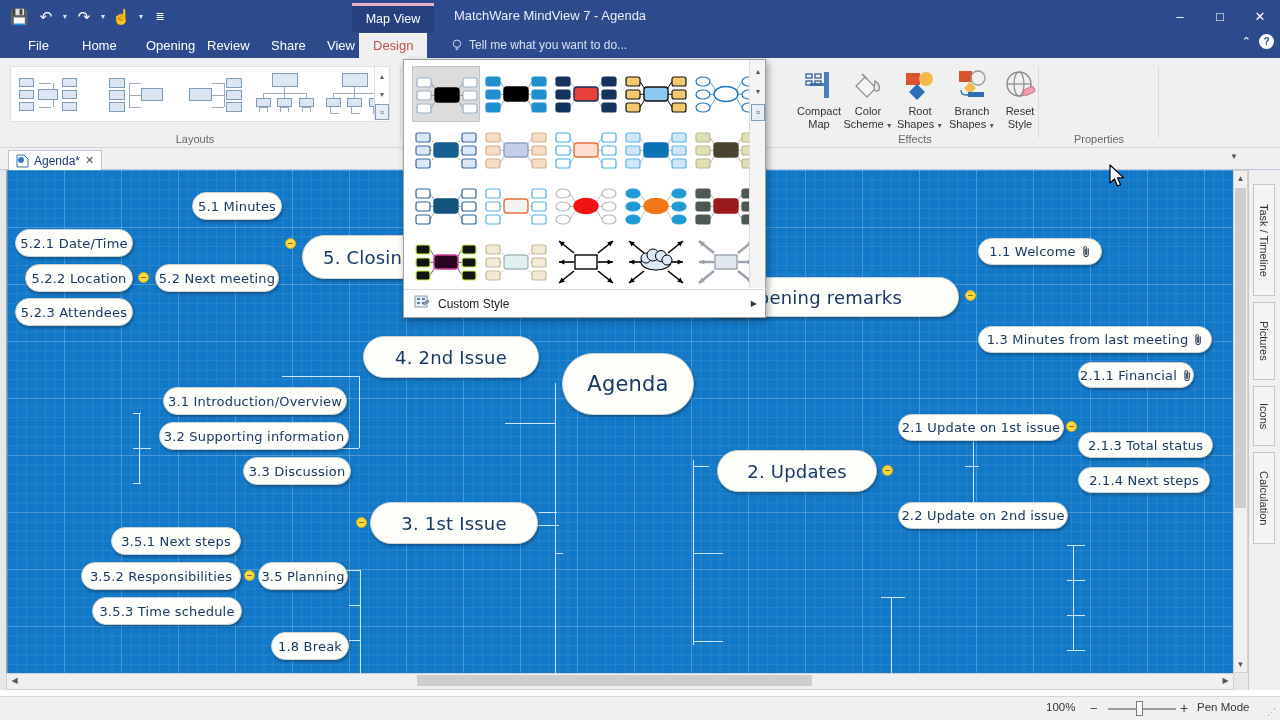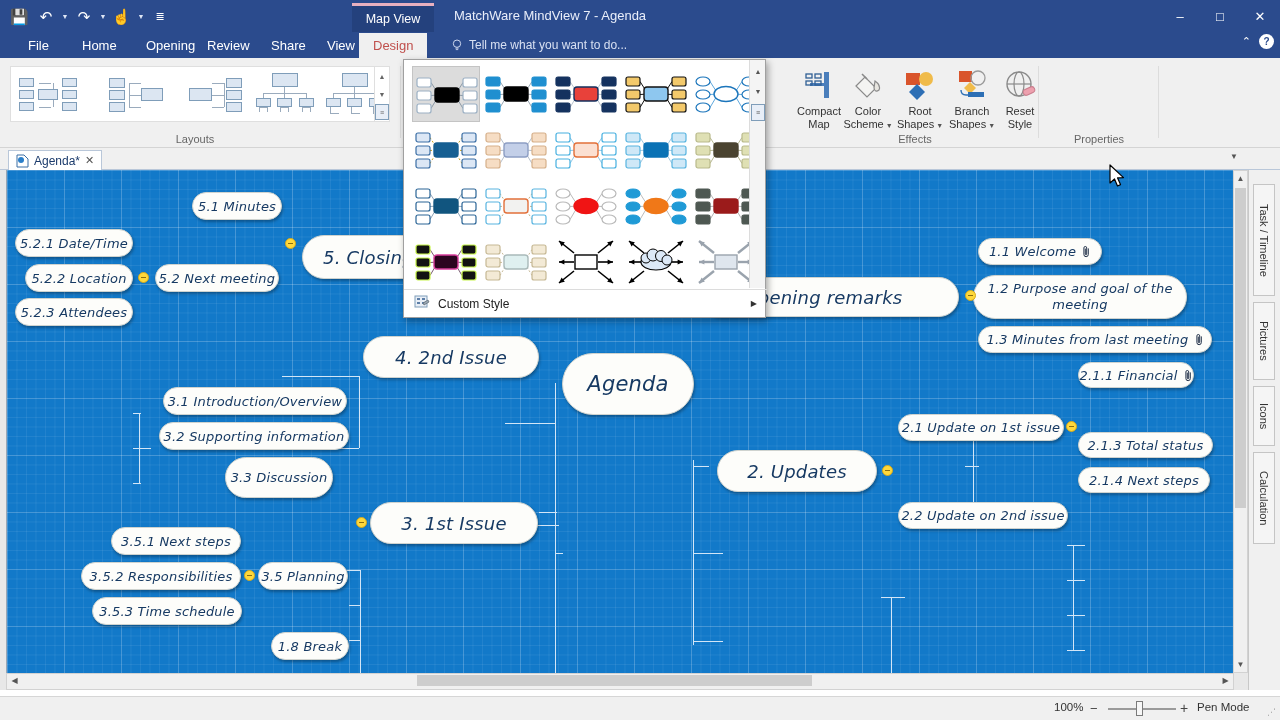--- a/index.html
+++ b/index.html
@@ -97,21 +97,21 @@
     background-size: 57px 57px, 57px 57px, 9.5px 9.5px, 9.5px 9.5px;
     overflow:hidden;
     border-left:1px solid #9aa7b5;
   }
   .node {
     position:absolute; background:#fdfdfa; border:1px solid #cfd3cf;
     border-radius:999px; color:#173a63;
     font-family:"DejaVu Sans", sans-serif; letter-spacing:0.2px;
     display:flex; align-items:center; justify-content:center;
     box-shadow:1px 2px 3px rgba(0,0,0,0.30);
-    text-align:center; padding:0 11px; white-space:nowrap;font-style:italic;
+    text-align:center; padding:0 11px; white-space:nowrap;
   }
   .node.root { font-size:21px; border-radius:999px; }
   .node.main { font-size:18px; }
   .node.sub  { font-size:13px; }
   .node.wrap { white-space:normal; line-height:16px; }
   .hline { position:absolute; height:1px; background:#d3e6f7; }
   .vline { position:absolute; width:1px; background:#d3e6f7; }
   .knob { position:absolute; width:11px; height:11px; border-radius:50%;
           background:#ffd83b; border:1px solid #d4a91d; }
   .knob:after { content:""; position:absolute; left:2px; top:4px; width:5px; height:1px; background:#8a6d10; }
@@ -127,21 +127,21 @@
   
   #rpanel { position:absolute; right:0; top:170px; width:32px; height:520px; background:#f0f0f0;
             border-left:1px solid #c8c8c8; }
   .ptab { position:absolute; left:4px; width:22px; background:#f5f5f5; border:1px solid #c5c5c5;
           font-size:11px; color:#333; display:flex; align-items:center; justify-content:center; }
   .ptab span { writing-mode:vertical-rl; white-space:nowrap; }
 
   
   #statusbar { position:absolute; left:0; top:696px; width:1280px; height:24px;
                background:#f0f0f0; border-top:1px solid #d6d6d6; }
-  #zoomlabel { position:absolute; left:1046px; top:4px; font-size:11.5px; color:#333;margin-left:8px; }
+  #zoomlabel { position:absolute; left:1046px; top:4px; font-size:11.5px; color:#333; }
   #zoomminus { position:absolute; left:1090px; top:4px; font-size:13px; color:#444; }
   #zoomtrack { position:absolute; left:1108px; top:11px; width:68px; height:2px; background:#9a9a9a; }
   #zoomthumb { position:absolute; left:1136px; top:4px; width:7px; height:15px; background:#f7f7f7; border:1px solid #7a7a7a; }
   #zoomplus { position:absolute; left:1180px; top:3px; font-size:14px; color:#444; }
   #penmode { position:absolute; left:1197px; top:4px; font-size:11.5px; color:#333; }
   #grip { position:absolute; right:4px; bottom:3px; font-size:9px; color:#999; }
 
   
   #gallery {
     position:absolute; left:403px; top:59px; width:363px; height:259px;
@@ -443,21 +443,21 @@
     <div class="node main" style="left:694px;top:107px;width:258px;height:40px;justify-content:flex-start;padding-left:18px">1. Opening remarks</div>
 
     <div class="node sub" style="left:185px;top:22px;width:90px;height:28px">5.1  Minutes</div>
     <div class="node sub" style="left:148px;top:94px;width:124px;height:28px">5.2  Next meeting</div>
     <div class="node sub" style="left:8px;top:59px;width:118px;height:28px">5.2.1  Date/Time</div>
     <div class="node sub" style="left:18px;top:94px;width:108px;height:28px">5.2.2  Location</div>
     <div class="node sub" style="left:8px;top:128px;width:118px;height:28px">5.2.3  Attendees</div>
 
     <div class="node sub" style="left:156px;top:217px;width:184px;height:28px">3.1  Introduction/Overview</div>
     <div class="node sub" style="left:152px;top:252px;width:190px;height:28px">3.2  Supporting information</div>
-    <div class="node sub" style="left:218px;top:287px;width:108px;height:41px">3.3  Discussion</div>
+    <div class="node sub" style="left:236px;top:287px;width:108px;height:28px">3.3  Discussion</div>
     <div class="node sub" style="left:251px;top:392px;width:90px;height:28px">3.5  Planning</div>
     <div class="node sub" style="left:104px;top:357px;width:130px;height:28px">3.5.1  Next steps</div>
     <div class="node sub" style="left:74px;top:392px;width:160px;height:28px">3.5.2  Responsibilities</div>
     <div class="node sub" style="left:85px;top:427px;width:150px;height:28px">3.5.3  Time schedule</div>
     <div class="node sub" style="left:264px;top:462px;width:78px;height:28px">1.8  Break</div>
 
     <div class="node sub" style="left:891px;top:244px;width:166px;height:27px">2.1  Update on 1st issue</div>
     <div class="node sub" style="left:891px;top:332px;width:170px;height:27px">2.2  Update on 2nd issue</div>
 
     <div class="node sub" style="left:1071px;top:192px;width:116px;height:26px">
@@ -472,21 +472,20 @@
     <div class="node sub" style="left:1071px;top:297px;width:132px;height:26px">2.1.4  Next steps</div>
 
     <div class="node sub" style="left:971px;top:68px;width:124px;height:27px">
       <span>1.1  Welcome</span>
       <span class="clip">
         <svg width="9" height="13" viewBox="0 0 9 13">
             <path d="M6.3 3.4 v6.1 a2.2 2.2 0 0 1 -4.4 0 V2.9 a1.4 1.4 0 0 1 2.8 0 v6.3 a0.7 0.7 0 0 1 -1.4 0 V3.6" fill="none" stroke="#23324a" stroke-width="1"></path>
           </svg>
       </span>
     </div>
-    <div class="node sub wrap" style="left:966px;top:105px;width:214px;height:44px">1.2   Purpose and goal of the meeting</div>
     <div class="node sub" style="left:971px;top:156px;width:234px;height:27px">
       <span>1.3  Minutes from last meeting</span>
       <span class="clip">
         <svg width="9" height="13" viewBox="0 0 9 13">
             <path d="M6.3 3.4 v6.1 a2.2 2.2 0 0 1 -4.4 0 V2.9 a1.4 1.4 0 0 1 2.8 0 v6.3 a0.7 0.7 0 0 1 -1.4 0 V3.6" fill="none" stroke="#23324a" stroke-width="1"></path>
           </svg>
       </span>
     </div>
 
     <div class="knob" style="left:278px;top:68px"></div>

